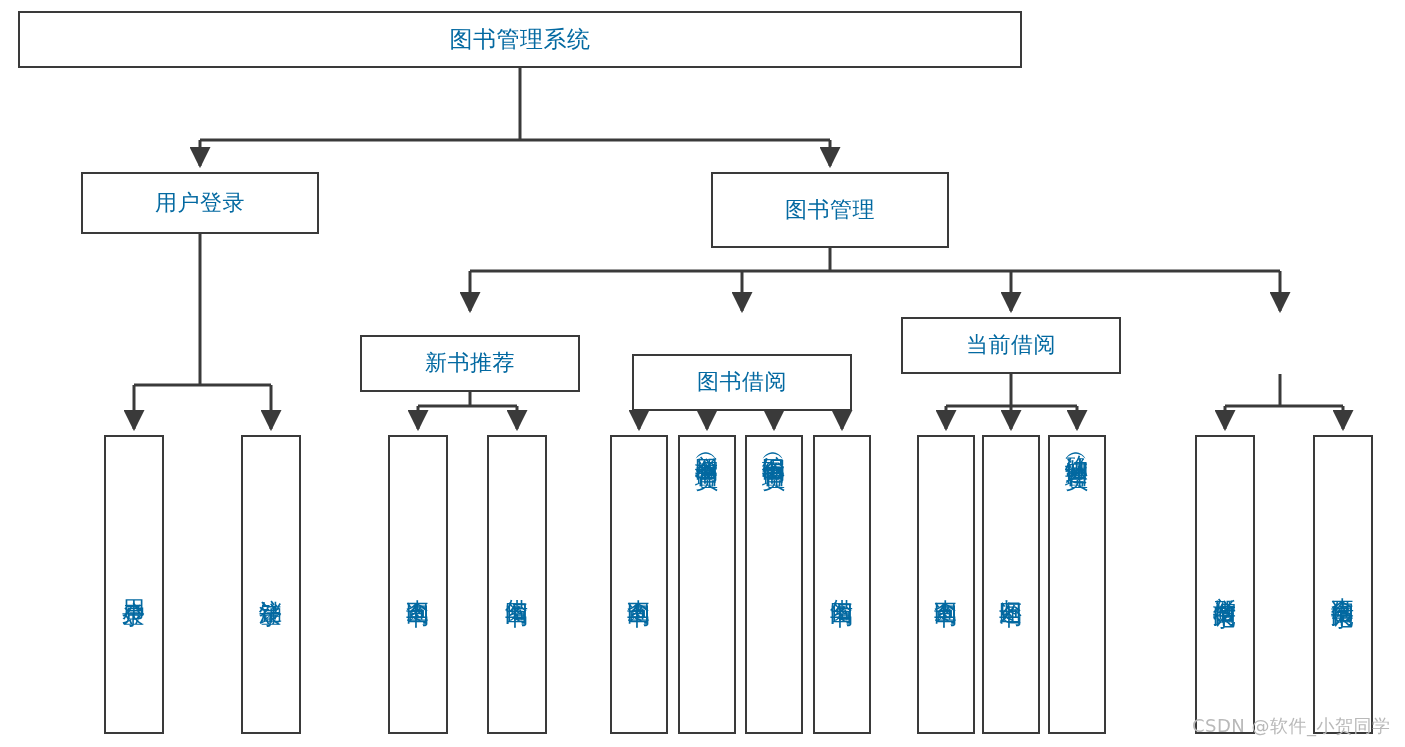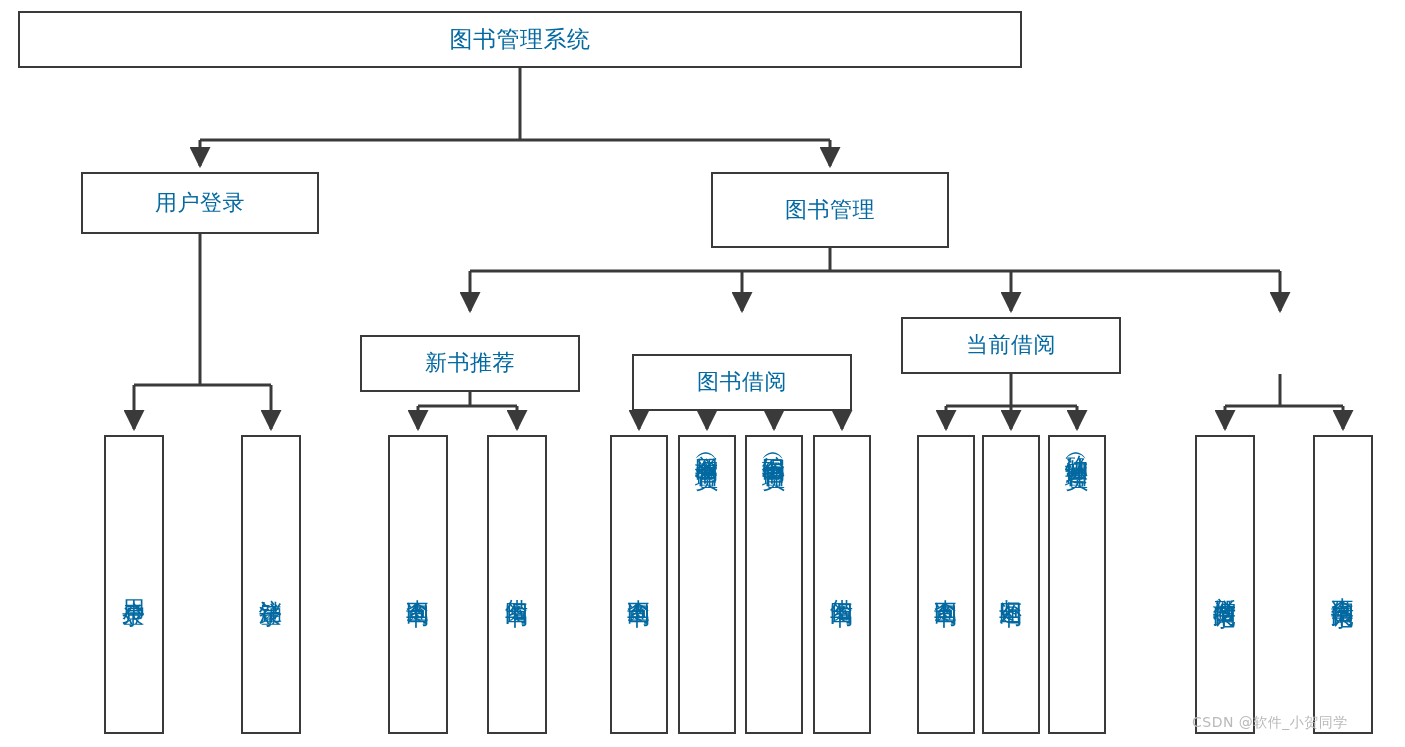--- a/index.html
+++ b/index.html
@@ -60,21 +60,21 @@
     text-align: center;
   }
   .node.leaf.center .label {
     margin-top: auto;
     margin-bottom: auto;
   }
   #watermark {
     position: absolute;
     left: 1192px;
     top: 714px;
-    font-size: 14px;
+    font-size: 18px;
     color: #b9b9b9;
     letter-spacing: 0.5px;
     white-space: nowrap;
     z-index: 5;
     font-family: "DejaVu Sans", "Liberation Sans", sans-serif;
   }
 </style>
 </head>
 <body>
 

